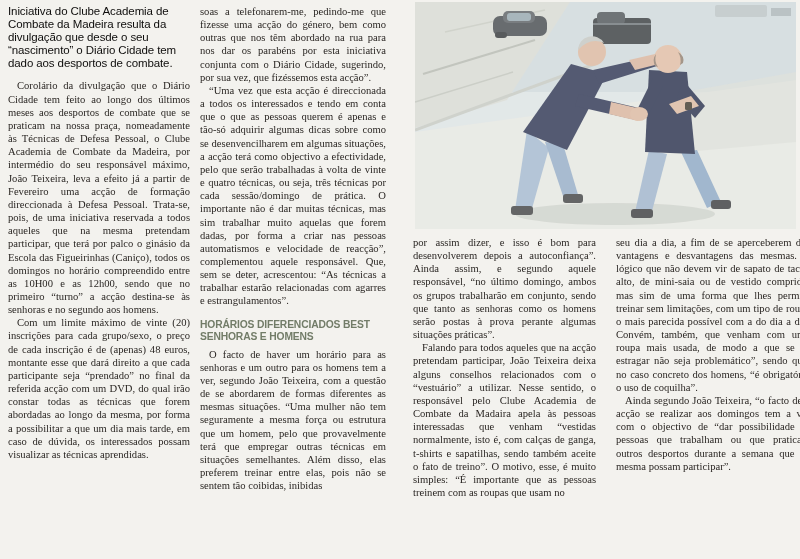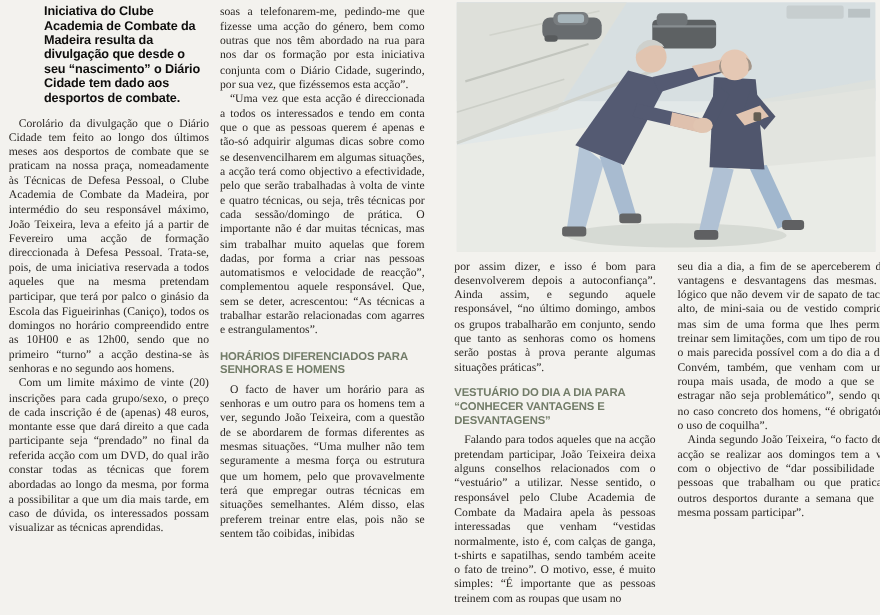--- a/index.html
+++ b/index.html
@@ -14,27 +14,26 @@
   .page { position: absolute; inset: 0; background: #f3f2ee; }
 
   .col { position: absolute; top: 5px; }
   .col-1 { left: 8px;   width: 182px; }
   .col-2 { left: 200px; width: 186px; }
   .col-3 { left: 403px; width: 183px; top: 236px; margin-left: 10px; }
   .col-4 { left: 616px; width: 194px; top: 236px; }
 
   .lede {
     font-family: "Liberation Sans", sans-serif;
-    font-weight: bold;
+    font-weight: normal;
     font-size: 11.5px;
     line-height: 13.1px;
     letter-spacing: -0.1px;
     color: #0e0d0c;
     margin-bottom: 9px;
-    margin-left: 32px;
   }
   p.body {
     font-size: 10.6px;
     line-height: 13.15px;
     text-align: justify;
     color: #2a2623;
   }
   p.ind { text-indent: 9px; }
   .sec-heading {
     font-family: "Liberation Sans", sans-serif;
@@ -60,29 +59,28 @@
 
 <div class="page">
 
   <div class="col col-1">
     <div class="lede">Iniciativa do Clube Academia de Combate da Madeira resulta da divulgação que desde o seu “nascimento” o Diário Cidade tem dado aos desportos de combate.</div>
     <p class="body ind">Corolário da divulgação que o Diário Cidade tem feito ao longo dos últimos meses aos desportos de combate que se praticam na nossa praça, nomeadamente às Técnicas de Defesa Pessoal, o Clube Academia de Combate da Madeira, por intermédio do seu responsável máximo, João Teixeira, leva a efeito já a partir de Fevereiro uma acção de formação direccionada à Defesa Pessoal. Trata-se, pois, de uma iniciativa reservada a todos aqueles que na mesma pretendam participar, que terá por palco o ginásio da Escola das Figueirinhas (Caniço), todos os domingos no horário compreendido entre as 10H00 e as 12h00, sendo que no primeiro “turno” a acção destina-se às senhoras e no segundo aos homens.</p>
     <p class="body ind">Com um limite máximo de vinte (20) inscrições para cada grupo/sexo, o preço de cada inscrição é de (apenas) 48 euros, montante esse que dará direito a que cada participante seja “prendado” no final da referida acção com um DVD, do qual irão constar todas as técnicas que forem abordadas ao longo da mesma, por forma a possibilitar a que um dia mais tarde, em caso de dúvida, os interessados possam visualizar as técnicas aprendidas.</p>
   </div>
 
   <div class="col col-2">
-    <p class="body">soas a telefonarem-me, pedindo-me que fizesse uma acção do género, bem como outras que nos têm abordado na rua para nos dar os formação por esta iniciativa conjunta com o Diário Cidade, sugerindo, por sua vez, que fizéssemos esta acção”.</p>
+    <p class="body">soas a telefonarem-me, pedindo-me que fizesse uma acção do género, bem como outras que nos têm abordado na rua para nos dar os parabéns por esta iniciativa conjunta com o Diário Cidade, sugerindo, por sua vez, que fizéssemos esta acção”.</p>
     <p class="body ind">“Uma vez que esta acção é direccionada a todos os interessados e tendo em conta que o que as pessoas querem é apenas e tão-só adquirir algumas dicas sobre como se desenvencilharem em algumas situações, a acção terá como objectivo a efectividade, pelo que serão trabalhadas à volta de vinte e quatro técnicas, ou seja, três técnicas por cada sessão/domingo de prática. O importante não é dar muitas técnicas, mas sim trabalhar muito aquelas que forem dadas, por forma a criar nas pessoas automatismos e velocidade de reacção”, complementou aquele responsável. Que, sem se deter, acrescentou: “As técnicas a trabalhar estarão relacionadas com agarres e estrangulamentos”.</p>
-    <div class="sec-heading">HORÁRIOS DIFERENCIADOS PARA SENHORAS E HOMENS</div>
+    <div class="sec-heading">HORÁRIOS DIFERENCIADOS BEST SENHORAS E HOMENS</div>
     <p class="body ind">O facto de haver um horário para as senhoras e um outro para os homens tem a ver, segundo João Teixeira,  com a questão  de se abordarem de formas diferentes as mesmas situações. “Uma mulher não tem seguramente a mesma força ou estrutura que um homem, pelo que provavelmente terá que empregar outras técnicas em situações semelhantes. Além disso, elas preferem treinar entre elas, pois não se sentem tão coibidas, inibidas</p>
   </div>
 
   <div class="col col-3">
     <p class="body">por assim dizer, e isso é bom para desenvolverem depois a autoconfiança”. Ainda assim, e segundo aquele responsável, “no último domingo, ambos os grupos trabalharão em conjunto, sendo que tanto as senhoras como os homens serão postas à prova perante algumas situações práticas”.</p>
-    <div class="sec-heading">VESTUÁRIO DO DIA A DIA PARA “CONHECER VANTAGENS E DESVANTAGENS”</div>
     <p class="body ind">Falando para todos aqueles que na acção pretendam participar, João Teixeira deixa alguns conselhos relacionados com o “vestuário” a utilizar. Nesse sentido, o responsável pelo Clube Academia de Combate da Madaira apela às pessoas interessadas que venham “vestidas normalmente, isto é, com calças de ganga, t-shirts e sapatilhas, sendo também aceite o fato de treino”. O motivo, esse, é muito simples: “É importante que as pessoas treinem com as roupas que usam no</p>
   </div>
 
   <div class="col col-4">
     <p class="body">seu dia a dia, a fim de se aperceberem das vantagens e desvantagens das mesmas. É lógico que não devem vir de sapato de tacão alto, de mini-saia ou de vestido comprido, mas sim de uma forma que lhes permita treinar sem limitações, com um tipo de roupa o mais parecida possível com a do dia a dia. Convém, também, que venham com uma roupa mais usada, de modo a que se se estragar não seja problemático”, sendo que, no caso concreto dos homens, “é obrigatório o uso de coquilha”.</p>
     <p class="body ind">Ainda segundo João Teixeira, “o facto de a acção se realizar aos domingos tem a ver com o objectivo de “dar possibilidade às pessoas que trabalham ou que praticam outros desportos durante a semana que na mesma possam participar”.</p>
   </div>
 
   <div class="photo">
     <svg width="381" height="227" viewBox="0 0 381 227" xmlns="http://www.w3.org/2000/svg">

